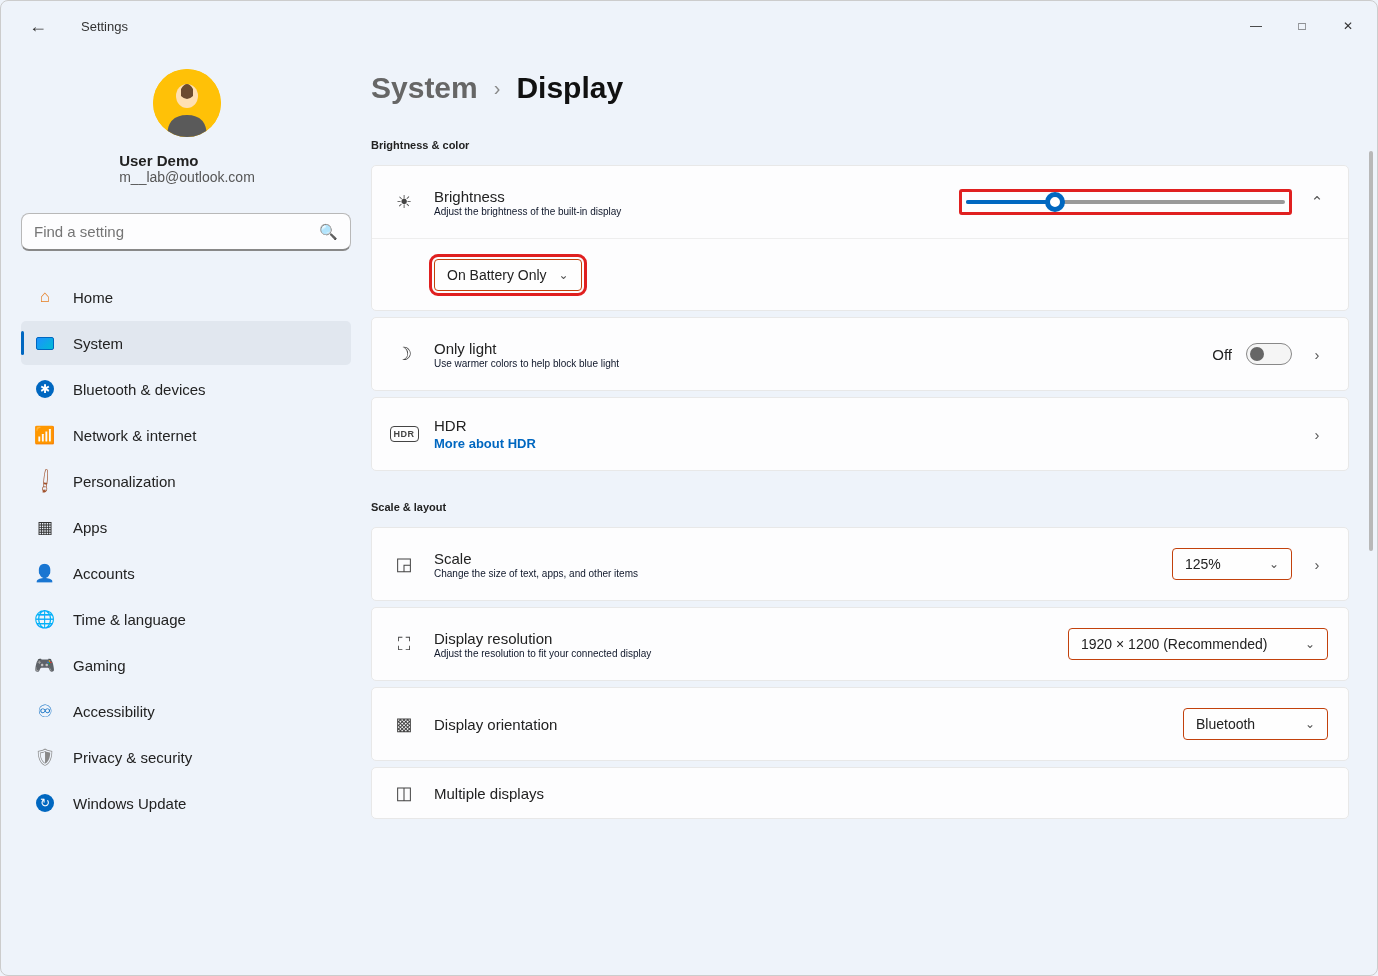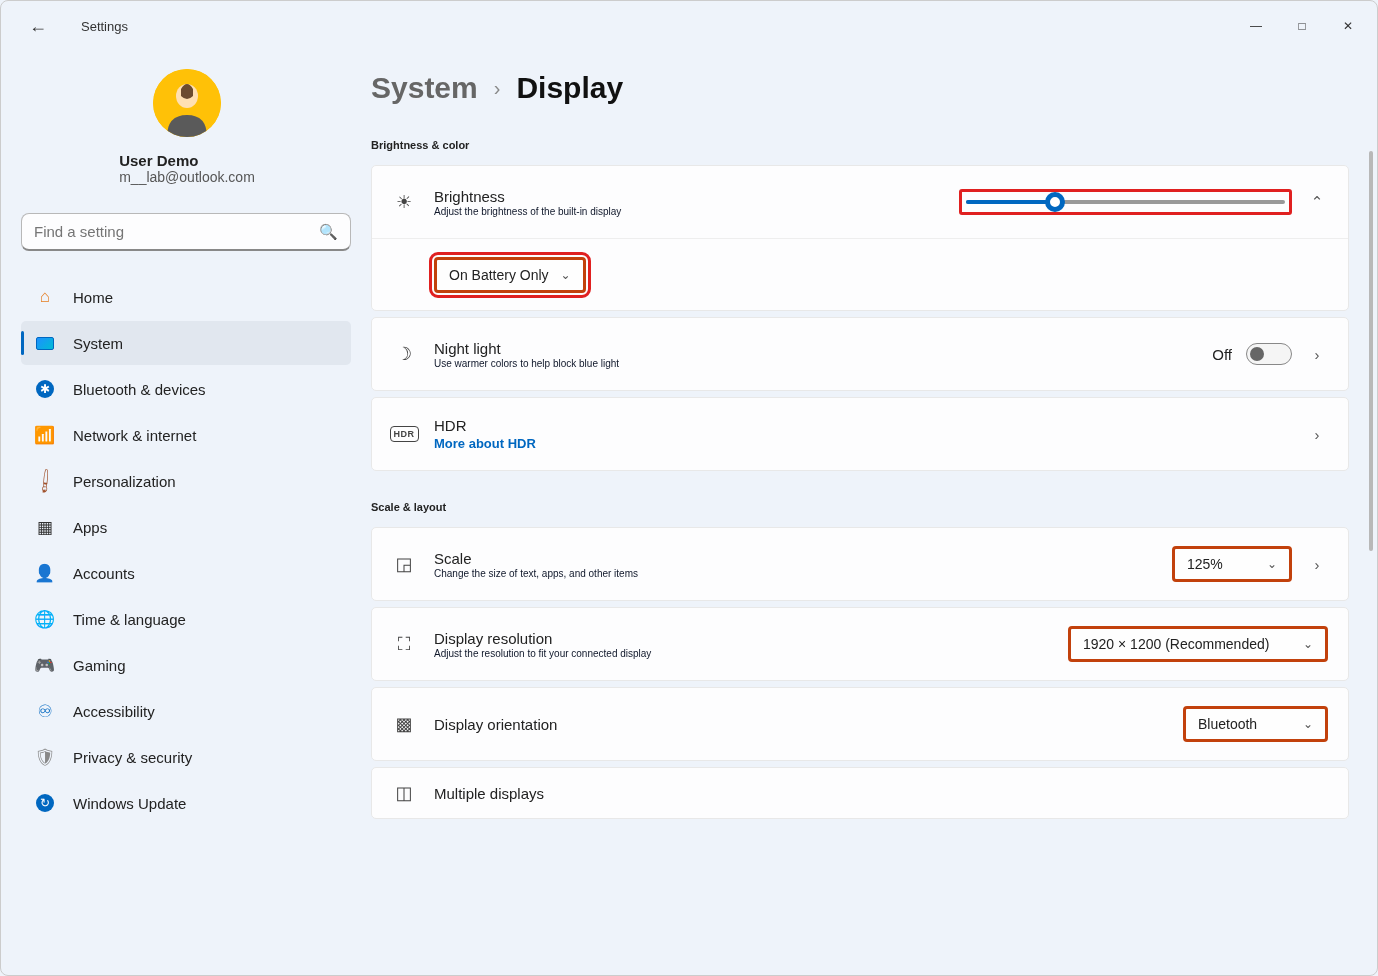--- a/index.html
+++ b/index.html
@@ -48,21 +48,21 @@
   .row-title { font-size: 15px; color: #222; }
   .row-desc { font-size: 10px; color: #0f172a; margin-top: 1px; }
   .row-link { font-size: 13px; color: #0067c0; font-weight: 600; cursor: pointer; }
   .row-control { display: flex; align-items: center; gap: 14px; }
   
   .slider-wrap { width: 333px; padding: 8px 4px; border: 3px solid #e02020; border-radius: 3px; }
   .slider { position: relative; height: 4px; background: #999; border-radius: 2px; }
   .slider-fill { position: absolute; left: 0; top: 0; bottom: 0; background: #0067c0; border-radius: 2px; }
   .slider-thumb { position: absolute; top: 50%; transform: translate(-50%, -50%); width: 20px; height: 20px; border-radius: 50%; background: #fff; border: 5px solid #0067c0; }
   
-  .dropdown { border: 3px solid #c2410c; background: #fefefe; border-radius: 4px; padding: 7px 12px; display: flex; align-items: center; gap: 12px; font-size: 14px; color: #222; cursor: pointer; min-width: 120px; justify-content: space-between;}
+  .dropdown { border: 1px solid #c2410c; background: #fefefe; border-radius: 4px; padding: 7px 12px; display: flex; align-items: center; gap: 12px; font-size: 14px; color: #222; cursor: pointer; min-width: 120px; justify-content: space-between;}
   .dropdown-wide { min-width: 260px; }
   .dropdown.hl { outline: 3px solid #e02020; outline-offset: 2px; }
   .dd-chevron { font-size: 12px; color: #555; }
   
   .toggle-off-label { font-size: 15px; color: #222; }
   .toggle { width: 46px; height: 22px; border-radius: 11px; border: 1px solid #888; background: #f5f5f5; position: relative; cursor: pointer; }
   .toggle-knob { position: absolute; left: 3px; top: 3px; width: 14px; height: 14px; border-radius: 50%; background: #666; }
   
   .chevron-icon { font-size: 15px; color: #555; width: 22px; text-align: center; cursor: pointer; }
   
@@ -214,21 +214,21 @@
             <span class="dd-chevron">⌄</span>
           </div>
         </div>
       </div>
     </div>
 
     <div class="card-group">
       <div class="card-row">
         <span class="row-icon">☽</span>
         <div class="row-text">
-          <div class="row-title">Night light</div>
+          <div class="row-title">Only light</div>
           <div class="row-desc">Use warmer colors to help block blue light</div>
         </div>
         <div class="row-control">
           <span class="toggle-off-label">Off</span>
           <div class="toggle">
               <div class="toggle-knob"></div>
             </div>
           <span class="chevron-icon">›</span>
         </div>
       </div>

